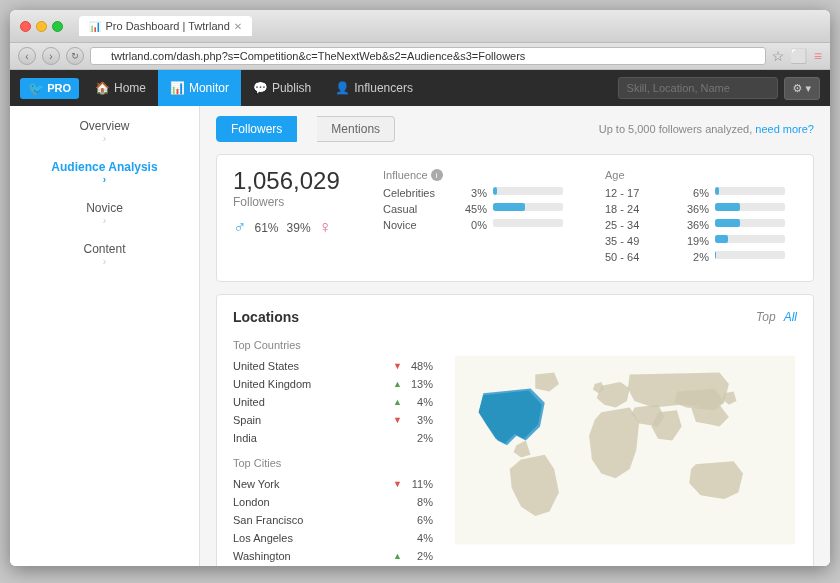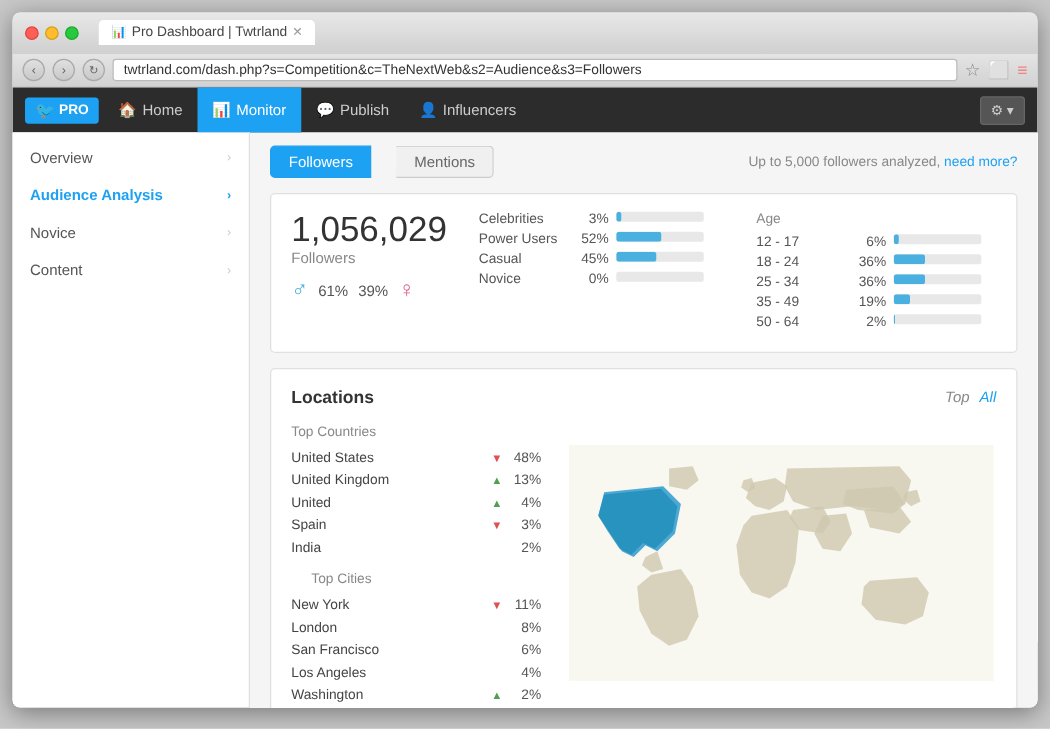--- a/index.html
+++ b/index.html
@@ -85,21 +85,21 @@
       font-size: 10px;
       color: #666;
       cursor: pointer;
     }
 
     .address-bar {
       flex: 1;
       background: #fff;
       border: 1px solid #bbb;
       border-radius: 3px;
-      padding: 2px 8px;
+      padding: 2px 20px;
       font-size: 11px;
       color: #333;
     }
 
     .bookmark-icon, .action-icon {
       font-size: 14px;
       color: #888;
       cursor: pointer;
     }
 
@@ -181,20 +181,21 @@
     }
 
     .sidebar-item {
       padding: 8px 14px;
       font-size: 12px;
       color: #555;
       cursor: pointer;
       display: flex;
       align-items: center;
       justify-content: space-between;
+      flex-direction: column;
     }
     .sidebar-item.active { color: #1da1f2; font-weight: 600; }
 
     .sidebar-chevron {
       color: #ccc;
       font-size: 10px;
     }
 
     
     .content-area {
@@ -258,21 +259,21 @@
     .stats-top {
       display: flex;
       gap: 20px;
     }
 
     .follower-count-block {
       min-width: 130px;
     }
 
     .big-number {
-      font-size: 28px;
+      font-size: 24px;
       font-weight: 300;
       color: #333;
       line-height: 1;
     }
 
     .followers-label {
       font-size: 12px;
       color: #888;
       margin-top: 2px;
     }
@@ -484,20 +485,21 @@
     </div>
     <div class="nav-item">
       <span>💬</span>
       <span>Publish</span>
     </div>
     <div class="nav-item">
       <span>👤</span>
       <span>Influencers</span>
     </div>
     <div class="nav-spacer"></div>
+    <input class="search-box" placeholder="Skill, Location, Name" style="">
     <div class="settings-btn">⚙ ▾</div>
   </div>
 
   <div class="main-layout">
 
     <div class="sidebar">
       <div class="sidebar-item">
         <span>Overview</span>
         <span class="sidebar-chevron">›</span>
       </div>
@@ -538,32 +540,29 @@
               <span class="male-icon">♂</span>
               <span class="gender-pct">61%</span>
               <span class="gender-pct">39%</span>
               <span class="female-icon">♀</span>
             </div>
           </div>
 
           <div class="metrics-columns">
 
             <div class="metric-col">
+              <div class="metric-col-title">
+                <span>Influence</span>
+                <span class="info-icon">i</span>
+              </div>
               <div class="metric-row">
                 <span class="metric-label">Celebrities</span>
                 <span class="metric-pct">3%</span>
                 <div class="metric-bar-bg">
                   <div class="metric-bar-fill" style="width:6%"></div>
-                </div>
-              </div>
-              <div class="metric-row">
-                <span class="metric-label">Power Users</span>
-                <span class="metric-pct">52%</span>
-                <div class="metric-bar-bg">
-                  <div class="metric-bar-fill" style="width:52%"></div>
                 </div>
               </div>
               <div class="metric-row">
                 <span class="metric-label">Casual</span>
                 <span class="metric-pct">45%</span>
                 <div class="metric-bar-bg">
                   <div class="metric-bar-fill" style="width:45%"></div>
                 </div>
               </div>
               <div class="metric-row">
@@ -653,21 +652,21 @@
               <span class="location-name">Spain</span>
               <span class="location-arrow arrow-down">▼</span>
               <span class="location-pct">3%</span>
             </div>
             <div class="location-row">
               <span class="location-name">India</span>
               <span class="location-arrow" style="color:transparent">▲</span>
               <span class="location-pct">2%</span>
             </div>
 
-            <div class="section-subtitle" style="margin-top:10px;margin-left:16px;">Top Cities</div>
+            <div class="section-subtitle" style="margin-top:10px;">Top Cities</div>
 
             <div class="location-row">
               <span class="location-name">New York</span>
               <span class="location-arrow arrow-down">▼</span>
               <span class="location-pct">11%</span>
             </div>
             <div class="location-row">
               <span class="location-name">London</span>
               <span class="location-arrow" style="color:transparent">▲</span>
               <span class="location-pct">8%</span>

